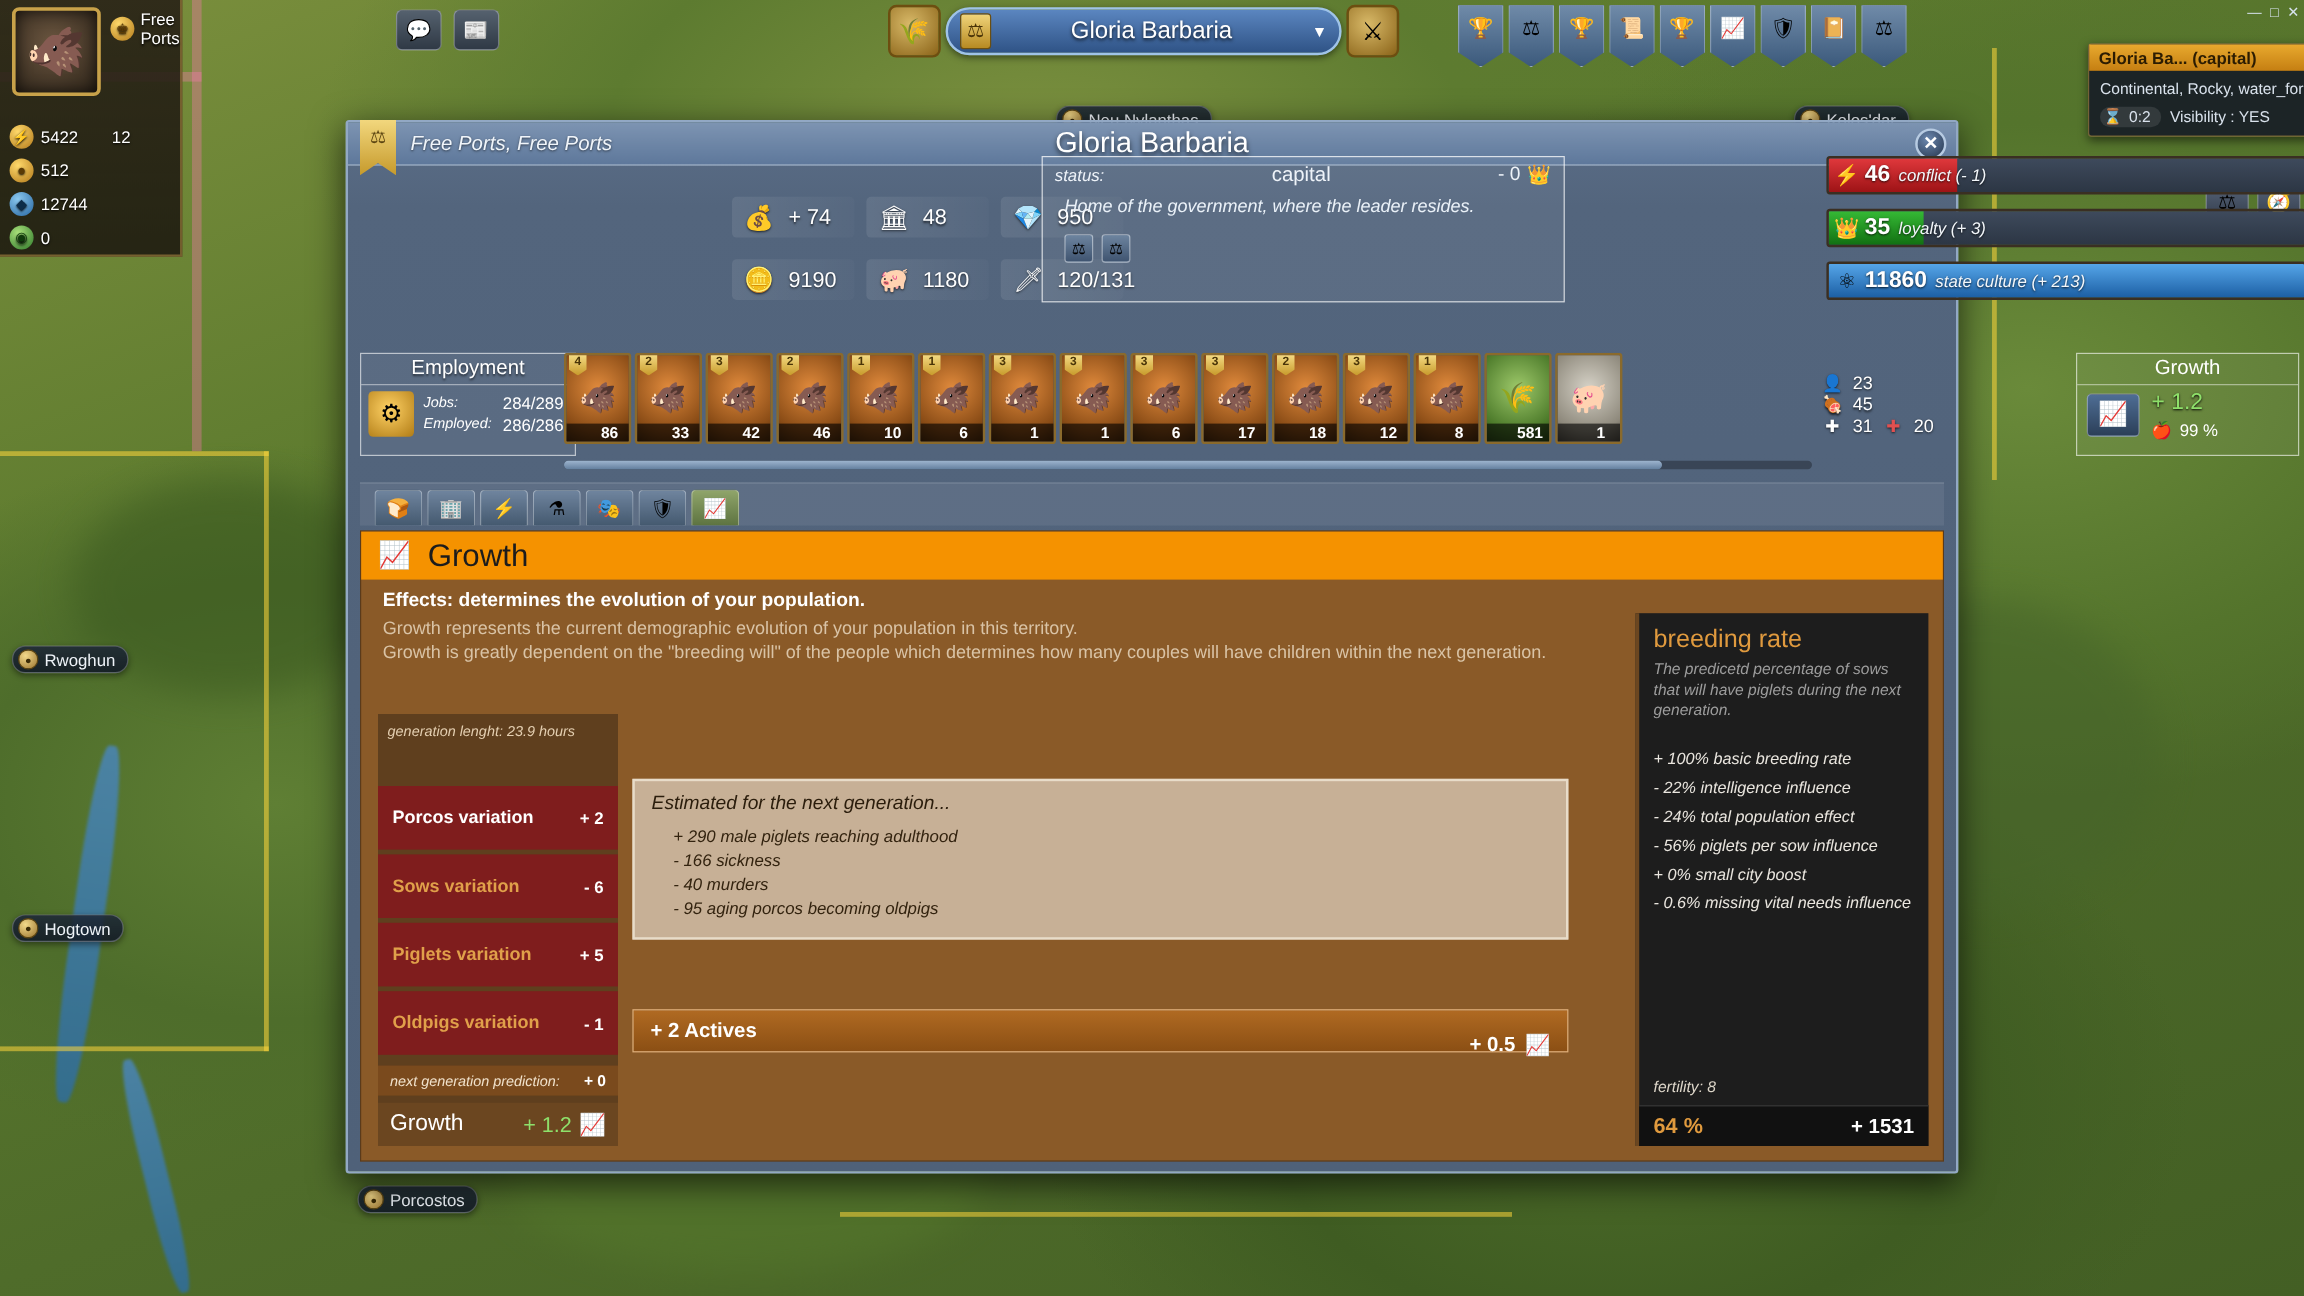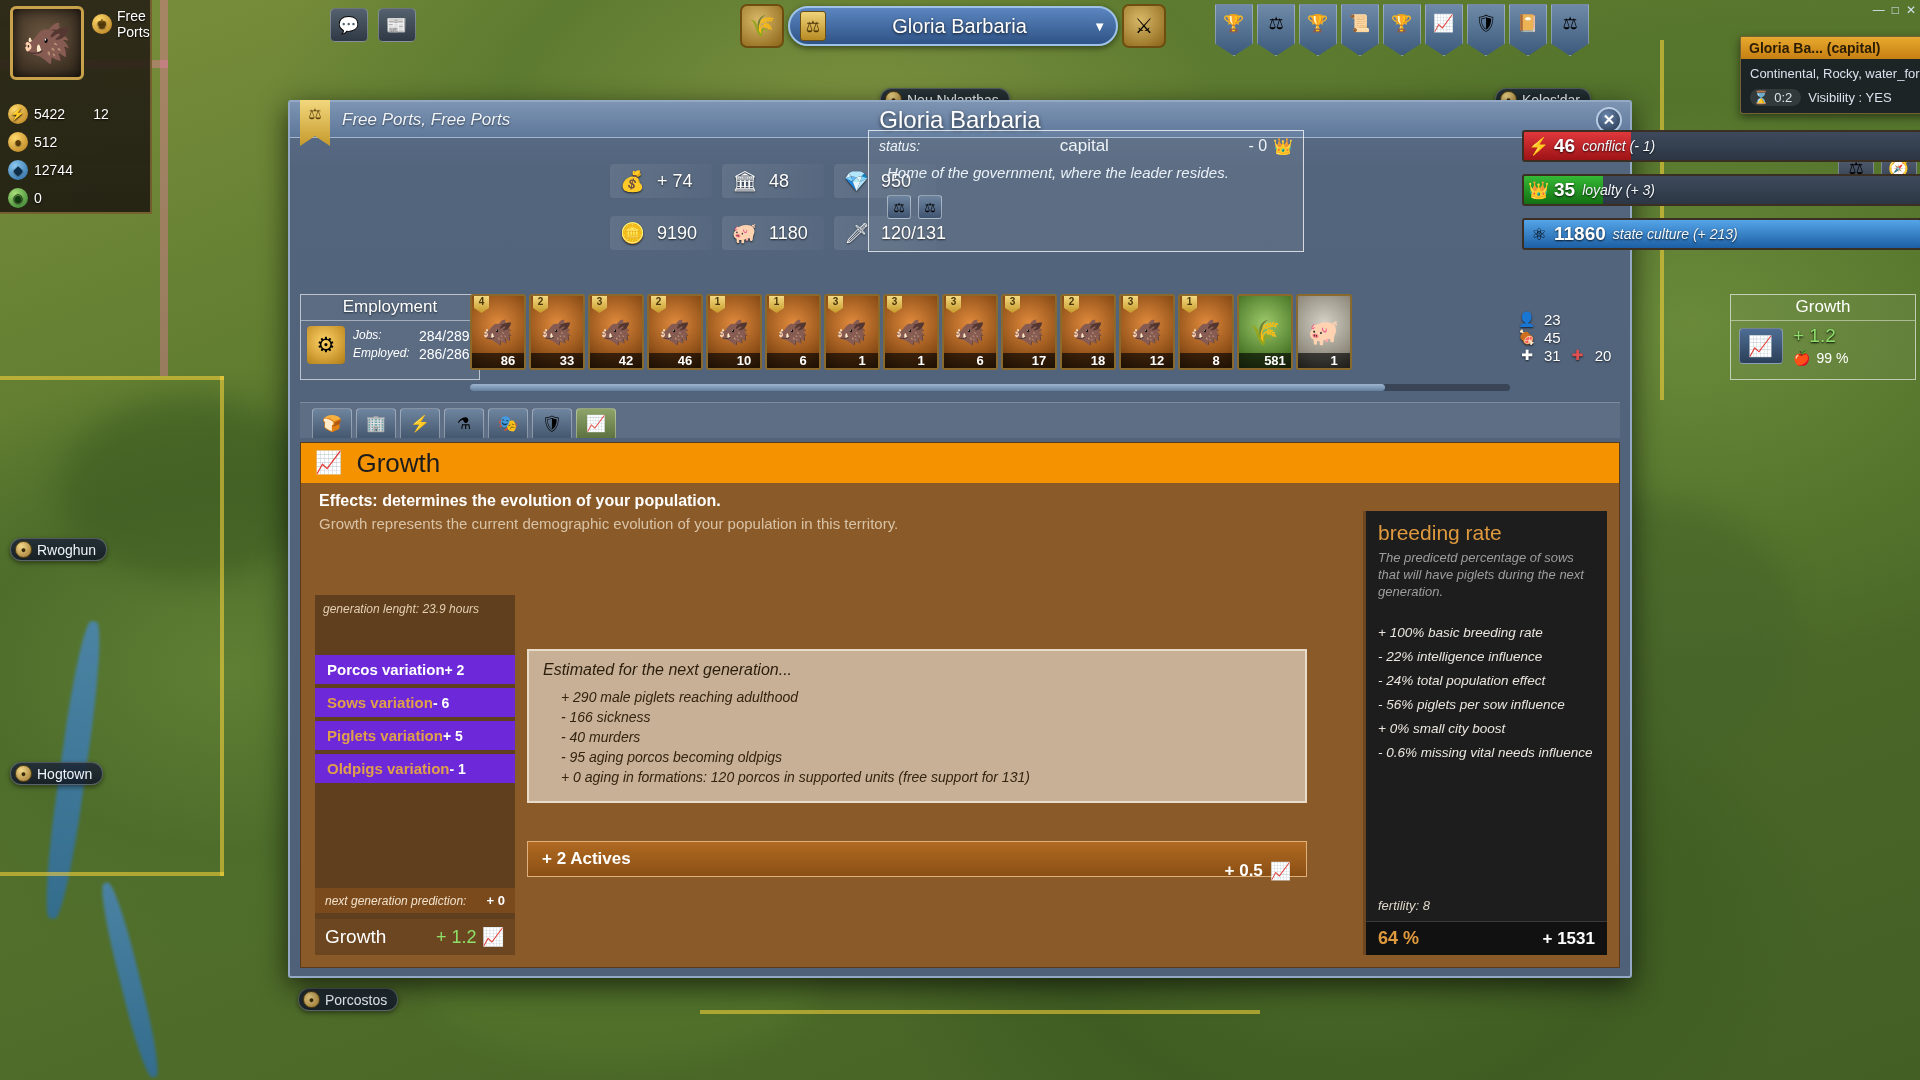--- a/index.html
+++ b/index.html
@@ -407,22 +407,22 @@
   
   #gp-left {
     position: absolute; left: 14px; top: 152px; width: 200px; bottom: 12px;
     background: #5f3f1e;
   }
   #gp-left .genlen {
     color: #e4cfb1; font-size: 12px; font-style: italic; padding: 7px 8px 0;
   }
   #gp-left .vars { position: absolute; left: 0; right: 0; top: 60px; }
   .var-row {
-    display: flex; align-items: center; justify-content: flex-start;
-    background: #6d28d9; margin-bottom: 4px; padding: 6px 12px;
+    display: flex; align-items: center; justify-content: space-between;
+    background: #7f1d1d; margin-bottom: 4px; padding: 18px 12px;
     font-size: 15px; font-weight: bold;
   }
   .var-row .vv { color: #fff; font-size: 14px; }
   #gp-left .pred {
     position: absolute; left: 0; right: 0; bottom: 42px;
     display: flex; align-items: center; justify-content: space-between;
     background: #7a4a1d; padding: 5px 10px;
     color: #f1e2cc; font-size: 12px; font-style: italic;
   }
   #gp-left .pred .pv { color: #fff; font-size: 13px; font-style: normal; font-weight: bold; }
@@ -811,20 +811,21 @@
 
   <div id="growth-panel">
     <div id="gp-header">
       <span class="gh-ic">📈</span>
       <span class="gh-title">Growth</span>
     </div>
 
     <div id="gp-desc">
       <div class="d1">Effects: determines the evolution of your population.</div>
       <div class="d2">Growth represents the current demographic evolution of your population in this territory.</div>
+      <div class="d2">Growth is greatly dependent on the "breeding will" of the people which determines how many couples will have children within the next generation.</div>
     </div>
 
     <div id="gp-left">
       <div class="genlen">generation lenght: 23.9 hours</div>
       <div class="vars" id="vars-list">
           <div class="var-row">
             <span style="color:#ffffff">Porcos variation</span>
             <span class="vv">+ 2</span>
           </div>
           <div class="var-row">
@@ -853,21 +854,20 @@
       </div>
     </div>
 
     <div id="gp-center">
       <div class="est-title">Estimated for the next generation...</div>
       <div id="est-lines">
           <div class="est-line">+ 290  male piglets reaching adulthood</div>
           <div class="est-line">- 166  sickness</div>
           <div class="est-line">- 40  murders</div>
           <div class="est-line">- 95  aging porcos becoming oldpigs</div>
-          <div class="est-line">+ 0  aging in formations: 120 porcos in supported units (free support for 131)</div>
         </div>
     </div>
 
     <div id="gp-actives">
       <span class="al">+ 2 Actives</span>
       <span class="ar">
         <span>+ 0.5</span>
         <span>📈</span>
       </span>
     </div>

